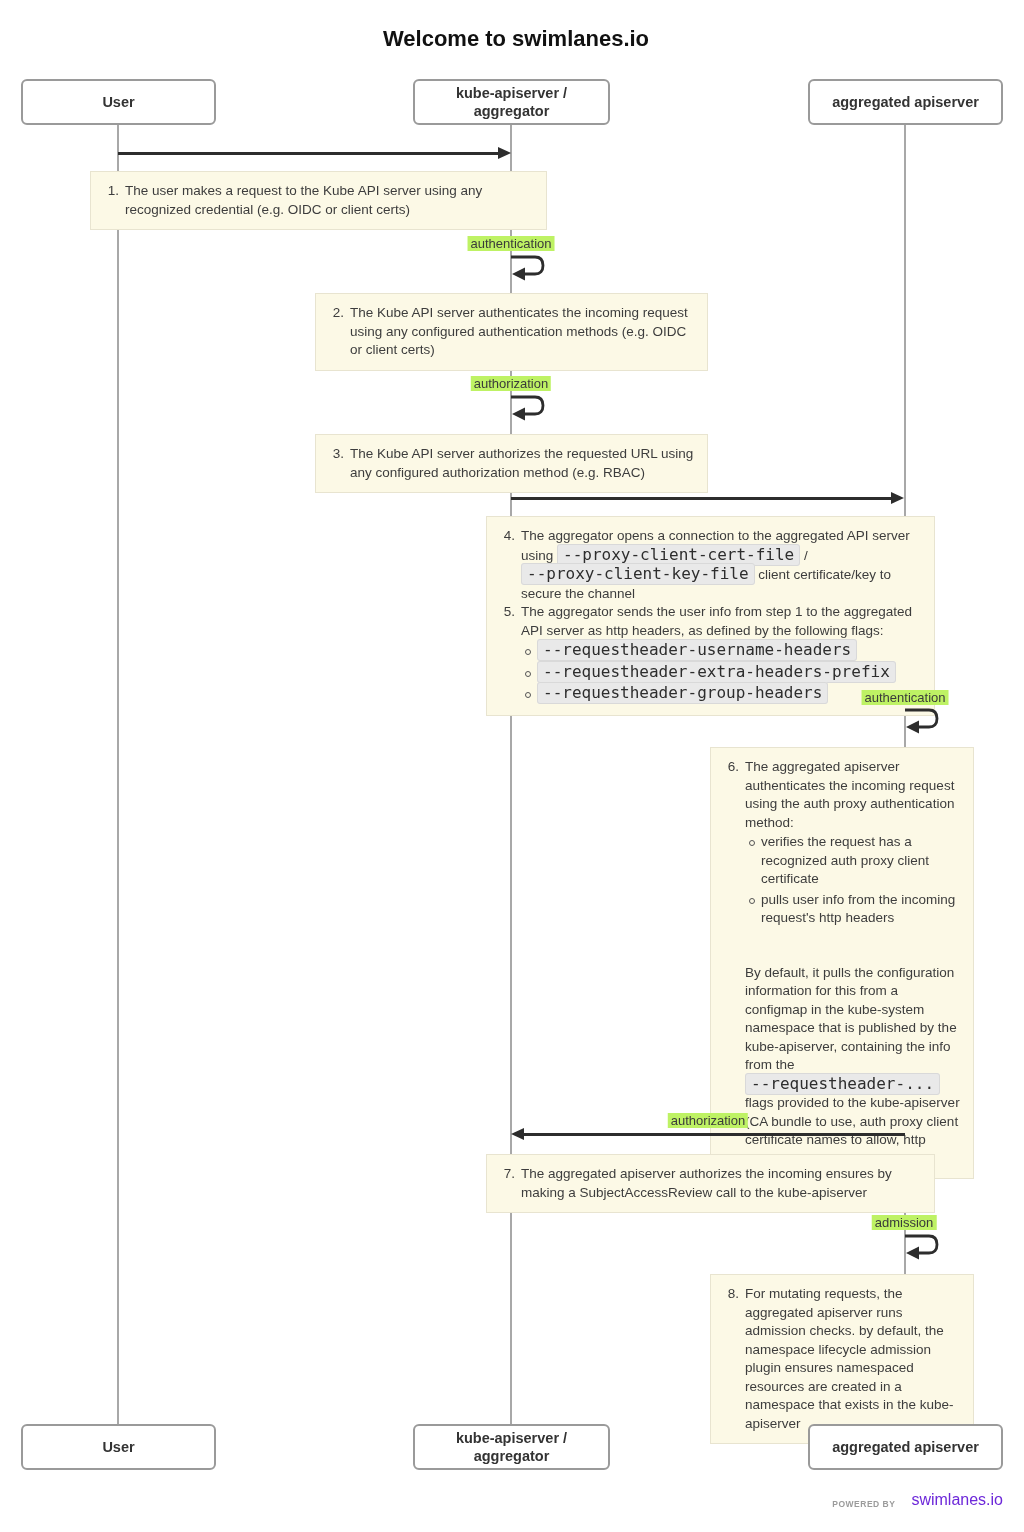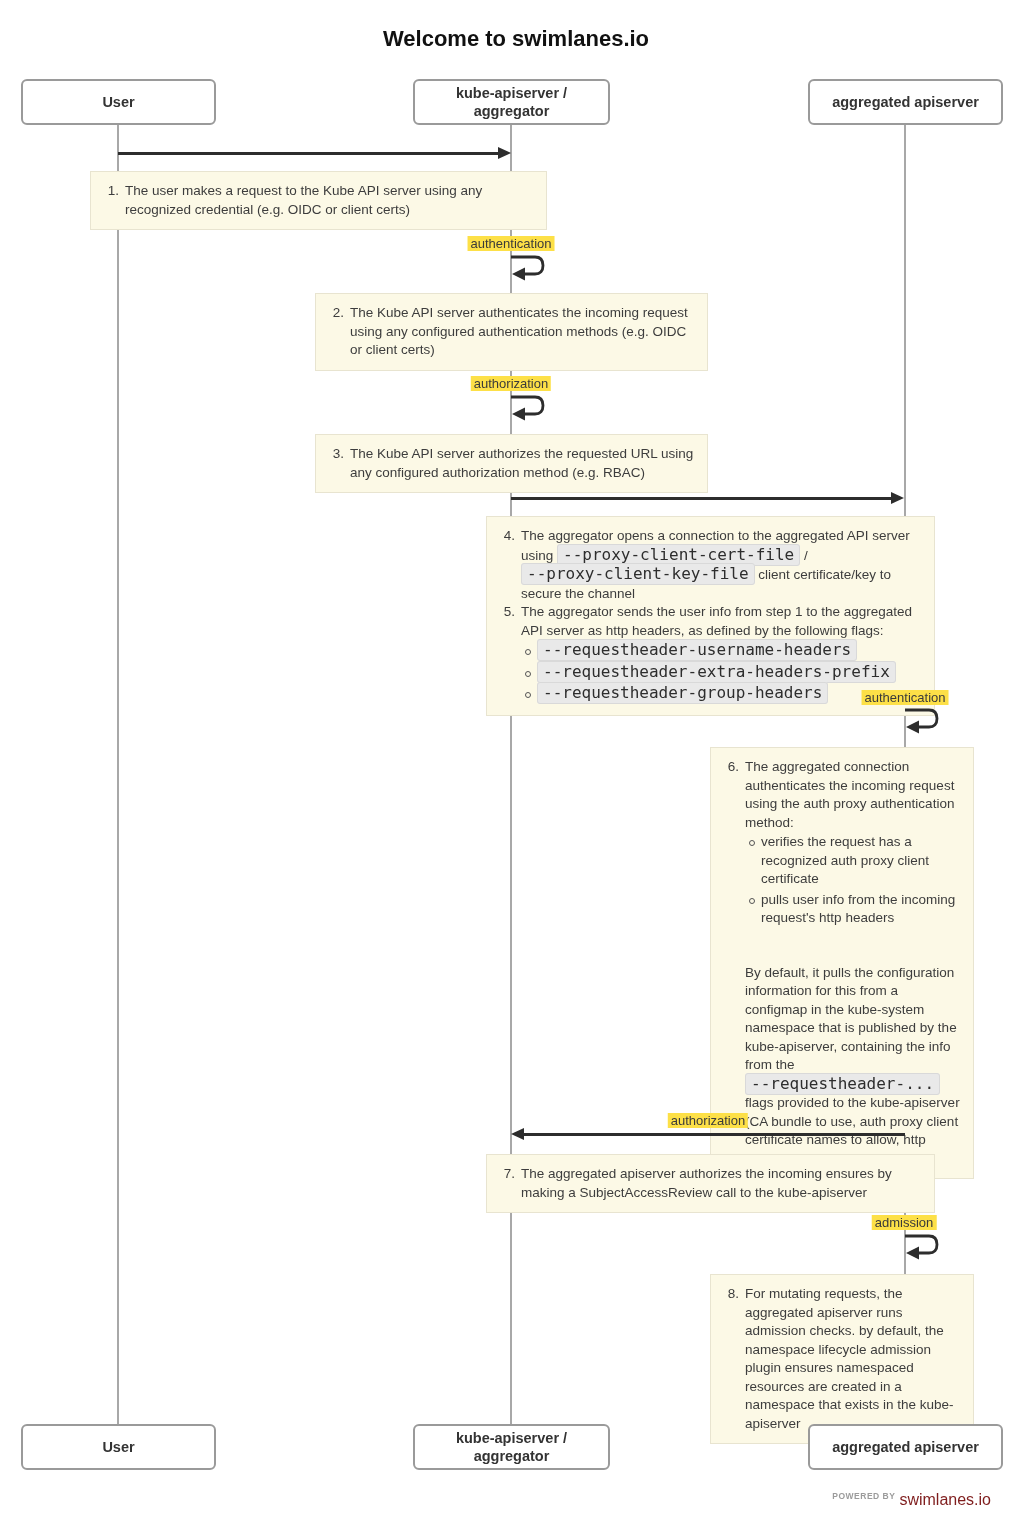--- a/index.html
+++ b/index.html
@@ -14,38 +14,38 @@
   .lifeline{position:absolute;top:125px;height:1299px;width:2px;background:var(--lane-line);z-index:0}
   .lane-box{position:absolute;height:46px;background:#fff;border:2px solid #9a9a9a;border-radius:6px;
             display:flex;align-items:center;justify-content:center;text-align:center;
             font-weight:700;font-size:14.5px;color:#333;z-index:2;line-height:1.25;padding:2px 8px;}
   .arrow-line{position:absolute;height:3px;background:var(--ink);z-index:3}
   .arrow-head{position:absolute;width:0;height:0;border-top:6px solid transparent;
               border-bottom:6px solid transparent;z-index:3}
   .arrow-head.right{border-left:13px solid var(--ink)}
   .arrow-head.left{border-right:13px solid var(--ink)}
   .msg-label{position:absolute;transform:translateX(-50%);font-size:13px;color:#3a3a3a;
-             white-space:nowrap;z-index:3;background:#fde047;padding:0 3px;}
+             white-space:nowrap;z-index:3;background:#bef264;padding:0 3px;}
   .loop{position:absolute;z-index:3}
   .note{position:absolute;background:var(--note-bg);border:1px solid var(--note-border);
         z-index:2;padding:10px 12px;font-size:13.5px;line-height:18.5px;color:var(--text);}
   .note-row{display:flex;align-items:baseline;}
   .note-row.space-above{margin-top:35px;}
   .note-row .marker{flex:0 0 22px;text-align:right;padding-right:6px;white-space:nowrap;}
   .note-row.indent{margin-left:22px;padding:1px 0;}
   .note-row.indent .marker{flex:0 0 16px;}
   .bullet-dot{display:inline-block;width:6px;height:6px;border:1.5px solid #555;border-radius:50%;
               vertical-align:baseline;}
   .note-body{flex:1 1 auto;min-width:0;}
   .chip{font-family:"DejaVu Sans Mono","Liberation Mono",monospace;font-size:16px;
         background:var(--chip-bg);border:1px solid var(--chip-border);border-radius:3px;
         padding:0 5px 1px 5px;color:#2d2d2d;white-space:nowrap;}
-  .footer{position:absolute;right:33px;top:1491px;display:flex;align-items:flex-start;gap:4px;z-index:2}
+  .footer{position:absolute;right:21px;top:1491px;display:flex;align-items:flex-end;gap:16px;z-index:2}
   .footer .powered{font-size:8.5px;letter-spacing:.5px;color:#9b9b9b;font-weight:700;}
-  .footer .brand{font-size:16px;color:#7f1d1d;}
+  .footer .brand{font-size:16px;color:#6d28d9;}
 </style>
 </head>
 <body>
 
 <div class="canvas">
 
   <div class="title">Welcome to swimlanes.io</div>
 
   <div class="lifeline" style="left:117px"></div>
   <div class="lifeline" style="left:510px"></div>
@@ -131,21 +131,21 @@
   <div class="loop" style="left:904px;top:707px">
     <svg width="42" height="32" viewBox="0 0 42 32">
         <path d="M1 3 H25 Q33 3 33 11.5 Q33 20 25 20 H14" fill="none" stroke="#2d2d2d" stroke-width="2.8"></path>
         <path d="M15 13.5 L15 26.5 L2 20 Z" fill="#2d2d2d"></path>
       </svg>
   </div>
 
   <div class="note" style="left:710px;top:747px;width:264px">
       <div class="note-row">
         <span class="marker">6.</span>
-        <span class="note-body"><span>The aggregated connection authenticates the incoming request using the auth proxy authentication method:</span></span>
+        <span class="note-body"><span>The aggregated apiserver authenticates the incoming request using the auth proxy authentication method:</span></span>
       </div>
       <div class="note-row indent">
         <span class="marker"><span class="bullet-dot"></span></span>
         <span class="note-body"><span>verifies the request has a recognized auth proxy client certificate</span></span>
       </div>
       <div class="note-row indent">
         <span class="marker"><span class="bullet-dot"></span></span>
         <span class="note-body"><span>pulls user info from the incoming request's http headers</span></span>
       </div>
       <div class="note-row space-above">

